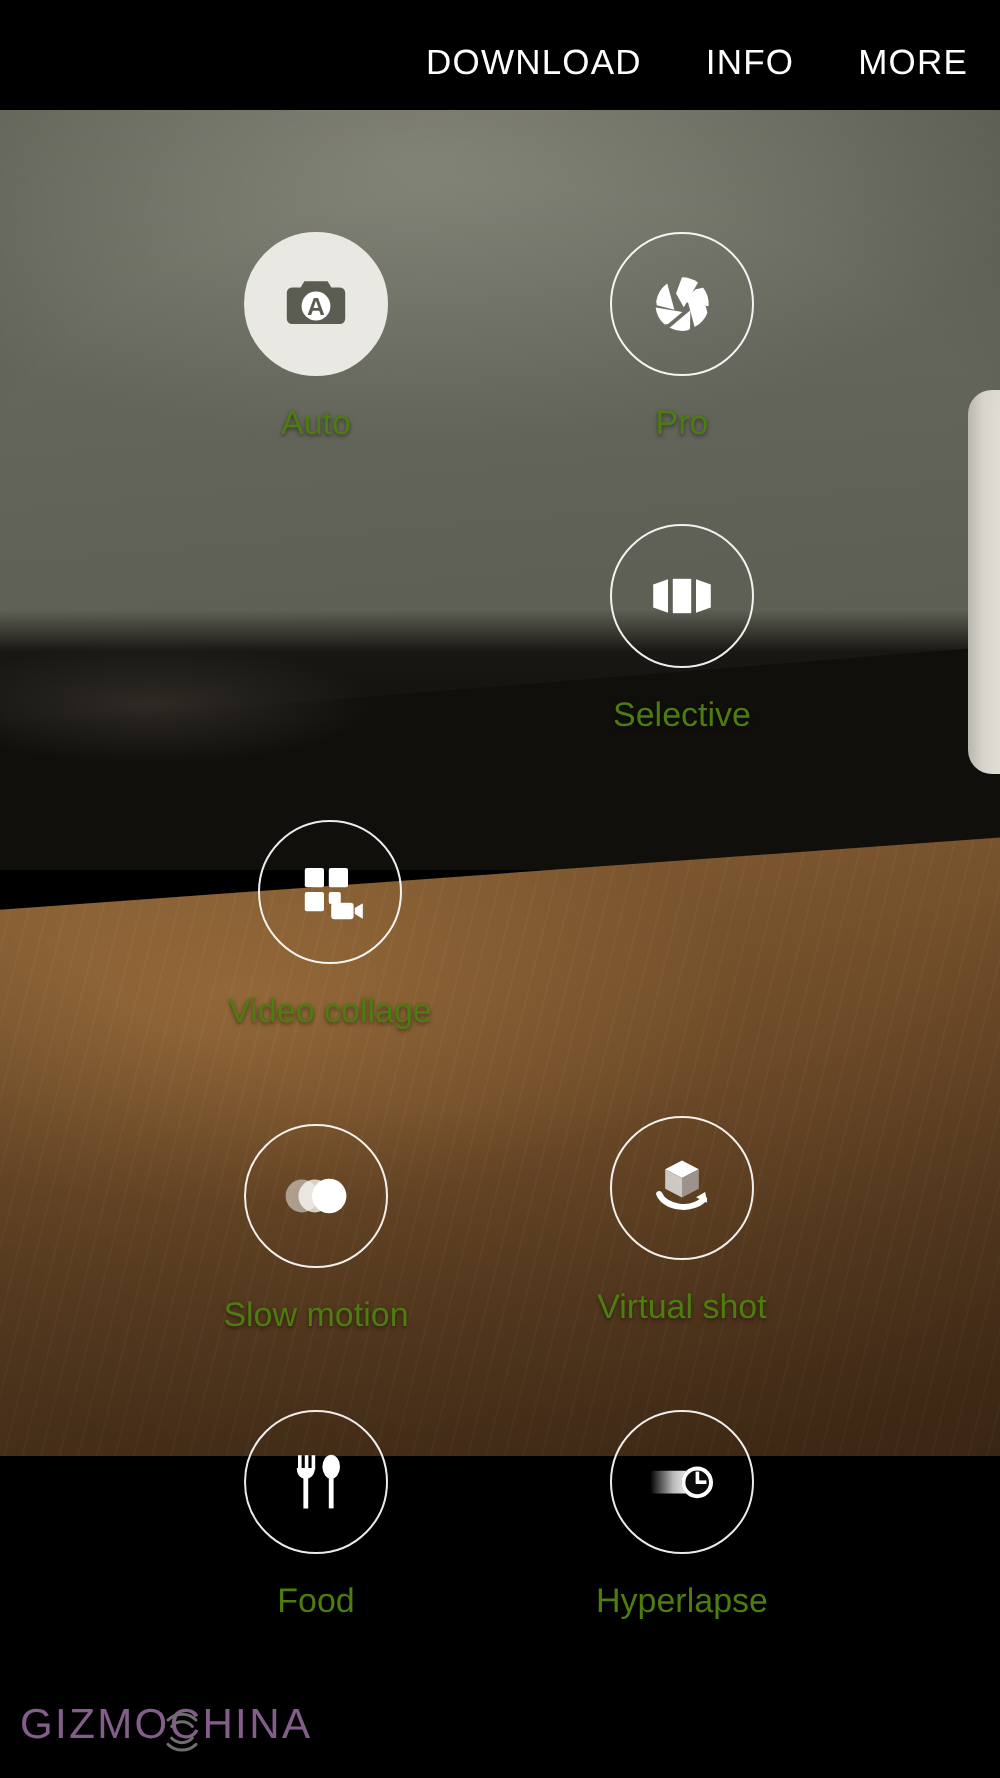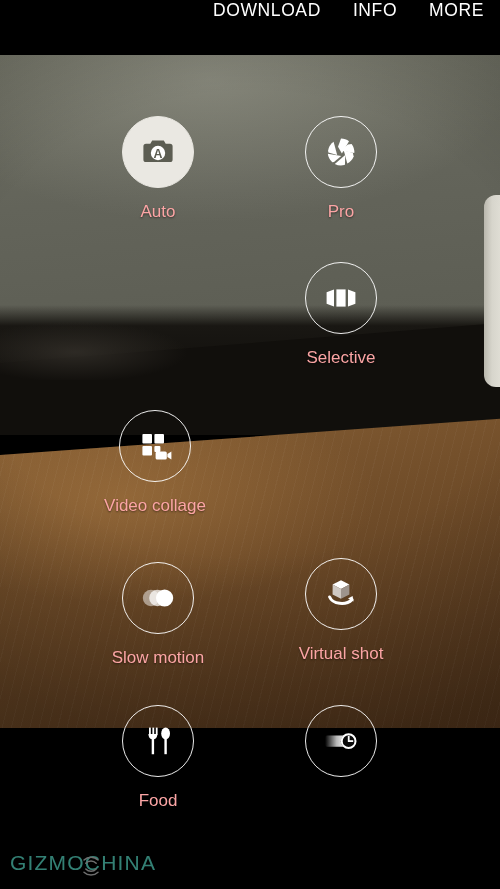--- a/index.html
+++ b/index.html
@@ -77,21 +77,21 @@
     content:""; position:absolute; inset:0;
     background:radial-gradient(ellipse 520px 420px at 50% 40%,rgba(0,0,0,0) 55%,rgba(0,0,0,.22) 100%);
     pointer-events:none;
   }
 
   
   #topbar {
     position:absolute; left:0; top:0;
     width:500px; height:42px;
     background:#000;
-    display:flex; align-items:flex-start; justify-content:flex-end;
+    display:flex; align-items:flex-end; justify-content:flex-end;
     padding-right:16px;
     z-index:20;
   }
   .topitem {
     color:#fff;
     font-size:17.5px;
     letter-spacing:.6px;
     margin-left:32px;
     white-space:nowrap;
   }
@@ -114,36 +114,36 @@
     border:1.4px solid rgba(255,255,255,.92);
     display:flex; align-items:center; justify-content:center;
     position:relative;
   }
   .mode.selected .circle {
     background:#eae8e2;
     border-color:#eae8e2;
   }
   .mode .label {
     margin-top:14px;
-    color:#fca5a5;
+    color:#4d7c0f;
     font-size:17px;
     text-shadow:0 1px 2px rgba(0,0,0,.5);
     white-space:nowrap;
   }
   .icon { width:40px; height:40px; display:block; }
 
   
   #watermark {
     position:absolute; left:10px; bottom:14px;
     display:flex; align-items:center;
     z-index:25;
     opacity:.55;
   }
   #watermark .wm-text {
-    color:#5eead4;
+    color:#f0abfc;
     font-size:21px;
     letter-spacing:1.2px;
     font-family:"Liberation Sans", sans-serif;
   }
   #watermark .wm-mark {
     position:absolute; left:64px; top:-4px;
     width:34px; height:34px;
   }
 </style>
 </head>
@@ -205,21 +205,21 @@
           <g fill="#ffffff">
             <path d="M5.6 14.2 13.0 11.6v16.8L5.6 25.8z"></path>
             <rect x="15.4" y="11.4" width="9.2" height="17.2"></rect>
             <path d="M34.4 14.2 27.0 11.6v16.8l7.4-2.6z"></path>
           </g>
         </svg>
       </div>
       <div class="label">Selective</div>
     </div>
 
-    <div class="mode" style="left:70px; top:355px;">
+    <div class="mode" style="left:80px; top:355px;">
       <div class="circle">
         <svg class="icon" viewBox="0 0 40 40">
           <g fill="#ffffff">
             <rect x="7.4" y="8.0" width="9.6" height="9.6" rx="1"></rect>
             <rect x="19.4" y="8.0" width="9.6" height="9.6" rx="1"></rect>
             <rect x="7.4" y="20.0" width="9.6" height="9.6" rx="1"></rect>
             <rect x="19.4" y="20.0" width="6.0" height="6.0" rx="1"></rect>
           </g>
           <g fill="#ffffff">
             <rect x="20.6" y="25.4" width="11.2" height="8.2" rx="1.6"></rect>
@@ -285,20 +285,21 @@
               <stop offset="100%" stop-color="#ffffff" stop-opacity="1"></stop>
             </linearGradient>
           </defs>
           <rect x="4.0" y="14.4" width="21.0" height="11.4" rx="2.0" fill="url(#hlgrad)"></rect>
           <circle cx="27.6" cy="20.2" r="7.8" fill="#0b0b0b"></circle>
           <circle cx="27.6" cy="20.2" r="6.9" fill="none" stroke="#ffffff" stroke-width="2.0"></circle>
           <rect x="26.8" y="14.8" width="1.8" height="6.0" fill="#ffffff"></rect>
           <rect x="27.0" y="19.2" width="5.2" height="1.8" fill="#ffffff"></rect>
         </svg>
       </div>
+      <div class="label">Hyperlapse</div>
     </div>
 
   </div>
 
   <div id="watermark">
     <span class="wm-text">GIZMOCHINA</span>
     <svg class="wm-mark" viewBox="0 0 34 34">
       <g fill="none" stroke="#c9c9c9" stroke-width="1.5" stroke-linecap="round">
         <path d="M10.0 13.0a10 10 0 0 1 14 0"></path>
         <path d="M11.8 16.2a7 7 0 0 1 10.4 0"></path>

